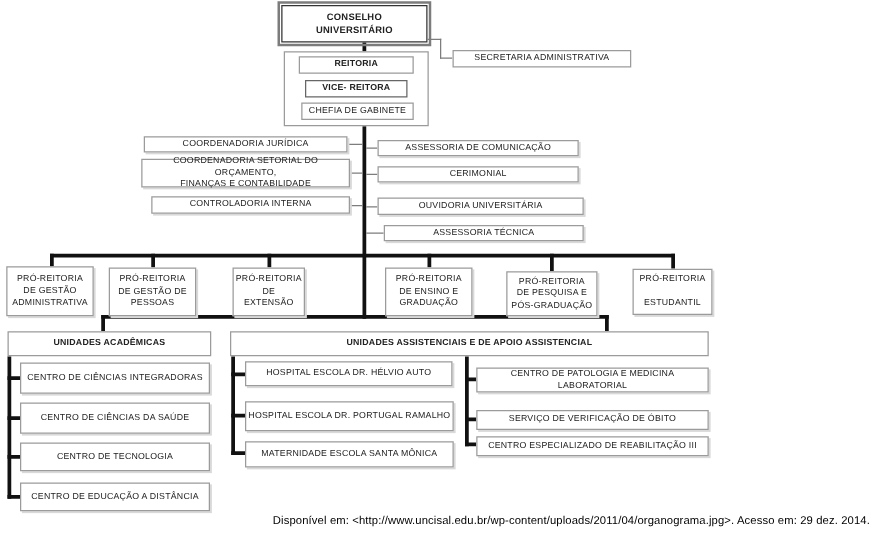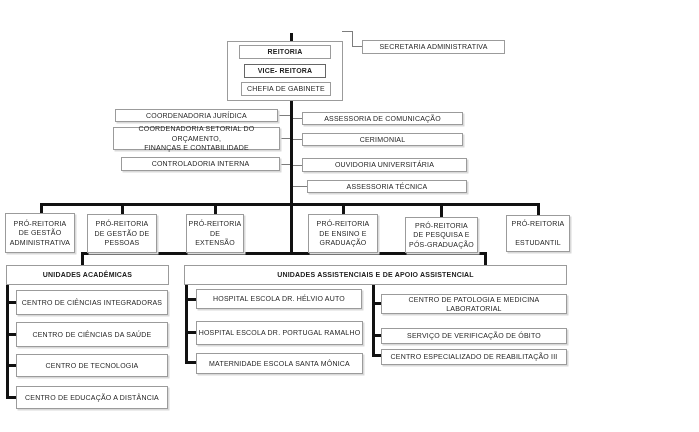--- a/index.html
+++ b/index.html
@@ -72,20 +72,22 @@
   <div class="lineT" style="left:185px;top:285px;width:3px;height:79px;"></div>
   <div class="lineT" style="left:185px;top:298px;width:11px;height:3px;"></div>
   <div class="lineT" style="left:185px;top:331px;width:11px;height:3px;"></div>
   <div class="lineT" style="left:185px;top:361px;width:11px;height:3px;"></div>
 
   <div class="lineT" style="left:372px;top:285px;width:3px;height:72px;"></div>
   <div class="lineT" style="left:372px;top:302px;width:9px;height:3px;"></div>
   <div class="lineT" style="left:372px;top:334px;width:9px;height:3px;"></div>
   <div class="lineT" style="left:372px;top:354px;width:9px;height:3px;"></div>
 
+  <div class="box double bold z" style="left:225px;top:4px;width:117px;height:30px;">CONSELHO
+UNIVERSITÁRIO</div>
 
   <div class="box container-box" style="left:227px;top:41px;width:116px;height:60px;"></div>
   <div class="box bold noshadow z" style="left:239px;top:45px;width:92px;height:14px;">REITORIA</div>
   <div class="box bold noshadow dark-border z" style="left:244px;top:64px;width:82px;height:14px;">VICE- REITORA</div>
   <div class="box noshadow z" style="left:241px;top:82px;width:90px;height:14px;">CHEFIA DE GABINETE</div>
 
   <div class="box noshadow z" style="left:362px;top:40px;width:143px;height:14px;">SECRETARIA ADMINISTRATIVA</div>
 
   <div class="box z" style="left:115px;top:109px;width:163px;height:13px;">COORDENADORIA  JURÍDICA</div>
   <div class="box z" style="left:113px;top:127px;width:167px;height:23px;">COORDENADORIA SETORIAL DO ORÇAMENTO,
@@ -125,14 +127,15 @@
   <div class="box bold noshadow z" style="left:184px;top:265px;width:383px;height:20px;">UNIDADES ASSISTENCIAIS  E DE APOIO  ASSISTENCIAL</div>
 
   <div class="box z" style="left:196px;top:289px;width:166px;height:20px;">HOSPITAL  ESCOLA DR. HÉLVIO AUTO</div>
   <div class="box z" style="left:196px;top:321px;width:167px;height:24px;">HOSPITAL  ESCOLA DR. PORTUGAL RAMALHO</div>
   <div class="box z" style="left:196px;top:353px;width:167px;height:21px;">MATERNIDADE  ESCOLA SANTA MÔNICA</div>
 
   <div class="box z" style="left:381px;top:294px;width:186px;height:20px;">CENTRO DE PATOLOGIA E MEDICINA LABORATORIAL</div>
   <div class="box z" style="left:381px;top:328px;width:186px;height:16px;">SERVIÇO DE VERIFICAÇÃO DE ÓBITO</div>
   <div class="box z" style="left:381px;top:349px;width:186px;height:16px;">CENTRO ESPECIALIZADO DE REABILITAÇÃO III</div>
 
+  <div class="caption">Disponível em: &lt;http://www.uncisal.edu.br/wp-content/uploads/2011/04/organograma.jpg&gt;. Acesso em: 29 dez. 2014.</div>
 
 </div>
 
 </body></html>

